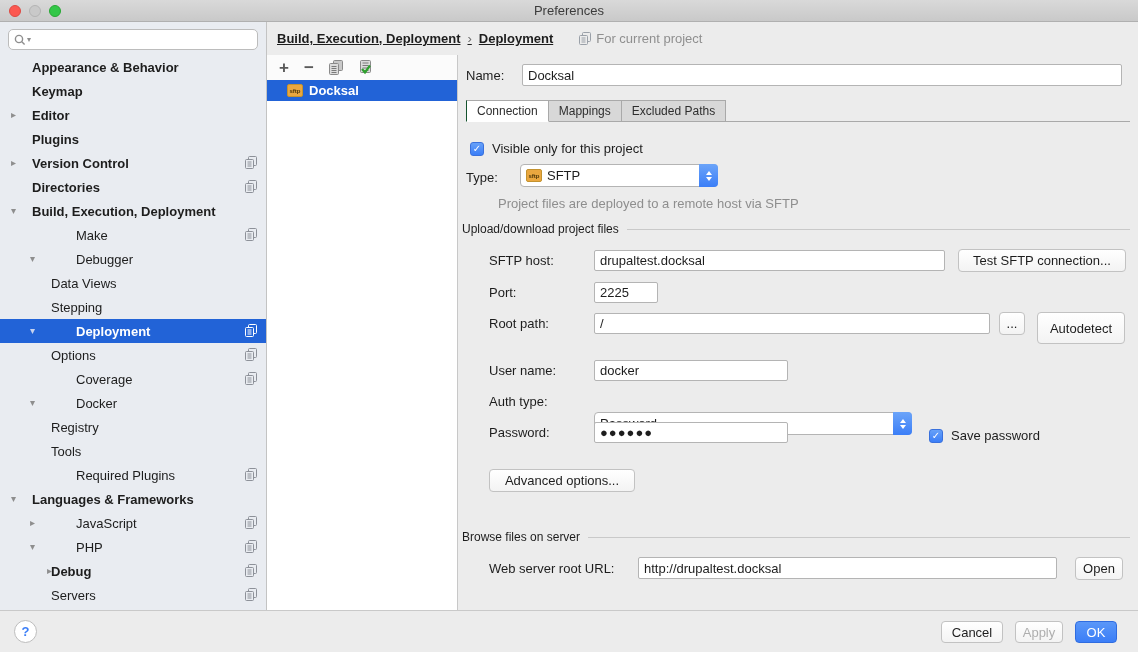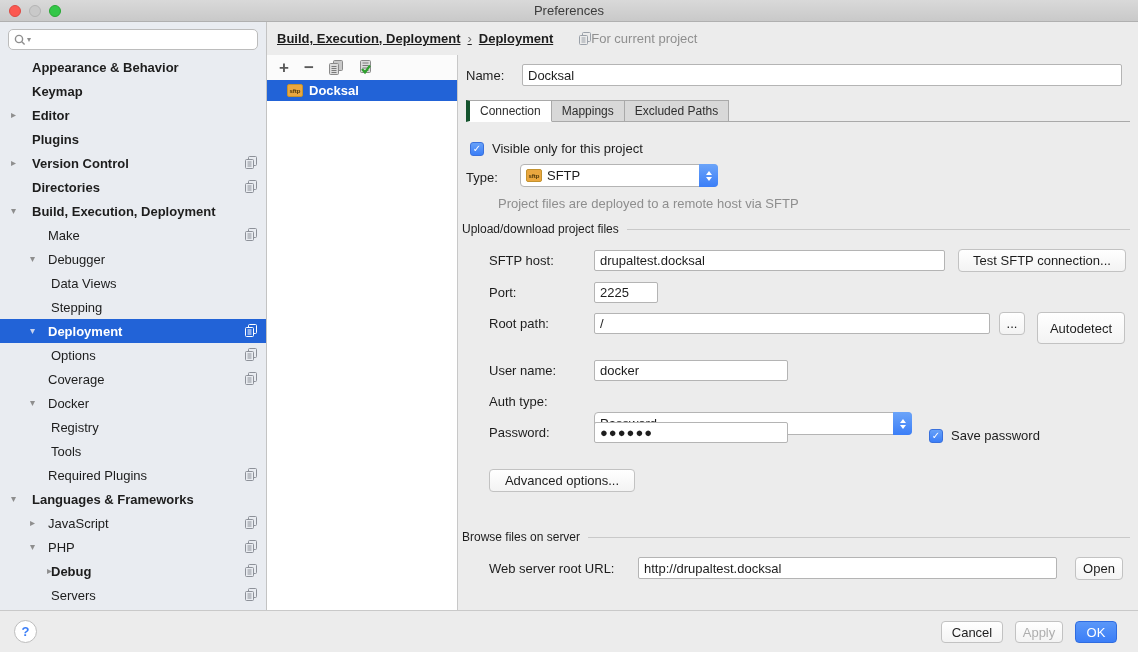--- a/index.html
+++ b/index.html
@@ -27,37 +27,37 @@
   .mag-caret { font-size:8px; color:#8e8e8e; margin-left:1px; }
   .search-input { border:none; outline:none; flex:1; background:transparent; font-size:12px; margin-left:3px; }
 
   .nav { position:absolute; top:33px; left:0; right:0; }
   .nav-row { position:relative; height:24px; display:flex; align-items:center; cursor:default; }
   .nav-row .arrow { position:absolute; font-size:10px; color:#8e8e8e; line-height:1; }
   .nav-row.level1 .arrow { left:11px; }
   .nav-row.level2 .arrow { left:30px; }
   .nav-row.level3 .arrow { left:47px; }
   .nav-row.level1 .nav-label { padding-left:32px; }
-  .nav-row.level2 .nav-label { padding-left:48px; }
+  .nav-row.level2 .nav-label { padding-left:48px;margin-left:28px; }
   .nav-row.level3 .nav-label { padding-left:51px;text-align:right; }
   .nav-row.bold .nav-label { font-weight:bold; }
   .nav-row .scope-icon { position:absolute; right:9px; top:5px; color:#8d9199; }
   .nav-row .scope-icon rect.front { fill:#e9ecf1; }
   .nav-row.selected { background:var(--c-selection); }
   .nav-row.selected .nav-label { color:#fff; }
   .nav-row.selected .arrow { color:#c7d2ee; }
   .nav-row.selected .scope-icon { color:#fff; }
   .nav-row.selected .scope-icon rect.front { fill:var(--c-selection); }
 
   
   .crumb-row { position:absolute; top:22px; left:267px; right:0; height:33px; background:#ececec;
     display:flex; align-items:center; padding-left:10px; }
   .crumb { font-weight:bold;text-decoration:underline; }
   .crumb-sep { color:#6f6f6f; font-weight:normal; margin:0 7px; }
-  .scope-note { display:flex; align-items:center; color:#8f8f8f; margin-left:26px; }
+  .scope-note { display:flex; align-items:center; gap:5px; color:#8f8f8f; margin-left:26px; }
   .scope-note .scope-icon { color:#9aa0a8; }
   .scope-note .scope-icon rect.front { fill:#ececec; }
 
   
   .server-panel { position:absolute; top:55px; left:267px; width:191px; height:555px;
     background:#fff; border-right:1px solid #c8c8c8; }
   .list-toolbar { height:25px; display:flex; align-items:center; gap:15px; padding-left:12px; background:#fbfbfb; }
   .tb-btn { display:inline-flex; align-items:center; justify-content:center; color:#5a5a5a; cursor:default; }
   .tb-plus { font-size:17px; font-weight:bold; line-height:1; }
   .tb-minus { font-size:17px; font-weight:bold; line-height:1; }
@@ -79,21 +79,21 @@
     font-size:13px; color:#1d1d1d; font-family:"Liberation Sans","DejaVu Sans",sans-serif;
     display:inline-flex; align-items:center; justify-content:center; cursor:default; }
   .btn.disabled { color:#aeaeae; }
   .btn.primary { background:linear-gradient(#5a97f8,var(--c-accent)); border-color:#2f6ce0; color:#fff; }
 
   
   .tabbar { position:absolute; left:8px; right:8px; top:45px; height:22px; }
   .tabbar::after { content:""; position:absolute; left:0; right:0; bottom:0; height:1px; background:#a9a9a9; }
   .tab { position:relative; float:left; height:22px; padding:0 10px; display:flex; align-items:center;
     font-size:12px; background:#d8d8d8; border:1px solid #a9a9a9; border-left:none; z-index:1; color:#2e2e2e; }
-  .tab:first-child { border-left:4px solid #14532d; }
+  .tab:first-child { border-left:1px solid #14532d; }
   .tab.active { background:#fff; border-bottom:1px solid #fff; z-index:2; }
 
   
   .checkbox { width:14px; height:14px; border-radius:3px; background:linear-gradient(#67a1f8,var(--c-accent));
     border:1px solid #3a71dd; color:#fff; display:inline-flex; align-items:center; justify-content:center;
     font-size:10px; font-weight:bold; line-height:1; }
 
   
   .dropdown { background:#fff; border:1px solid #b4b4b4; border-radius:4px; display:flex; align-items:center;
     padding-left:5px; position:relative; }

